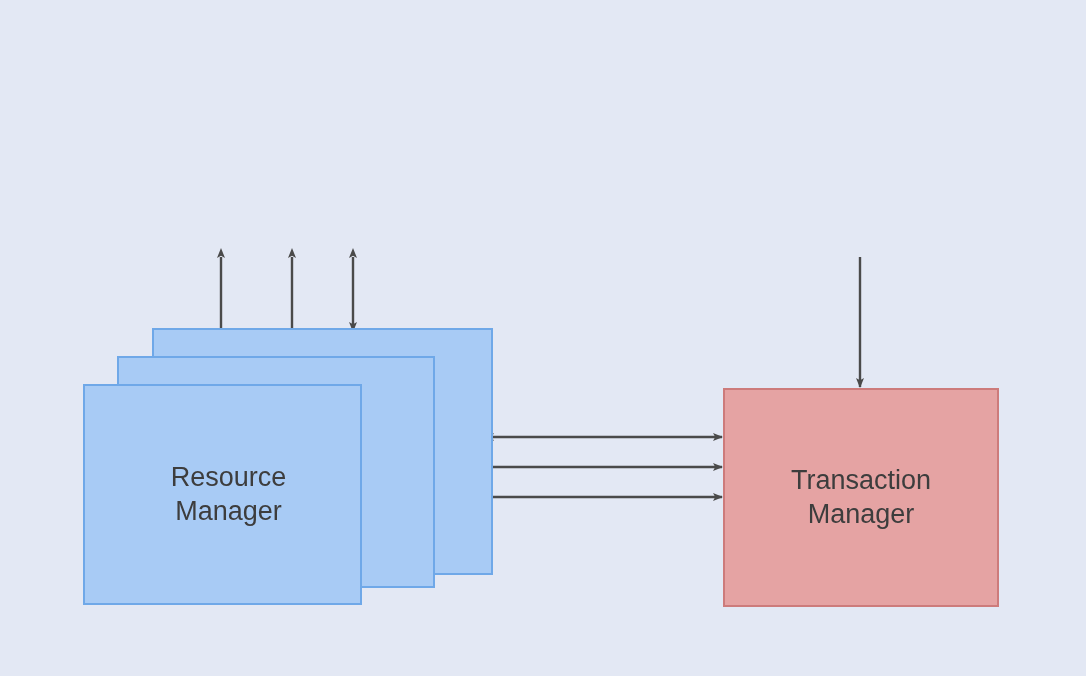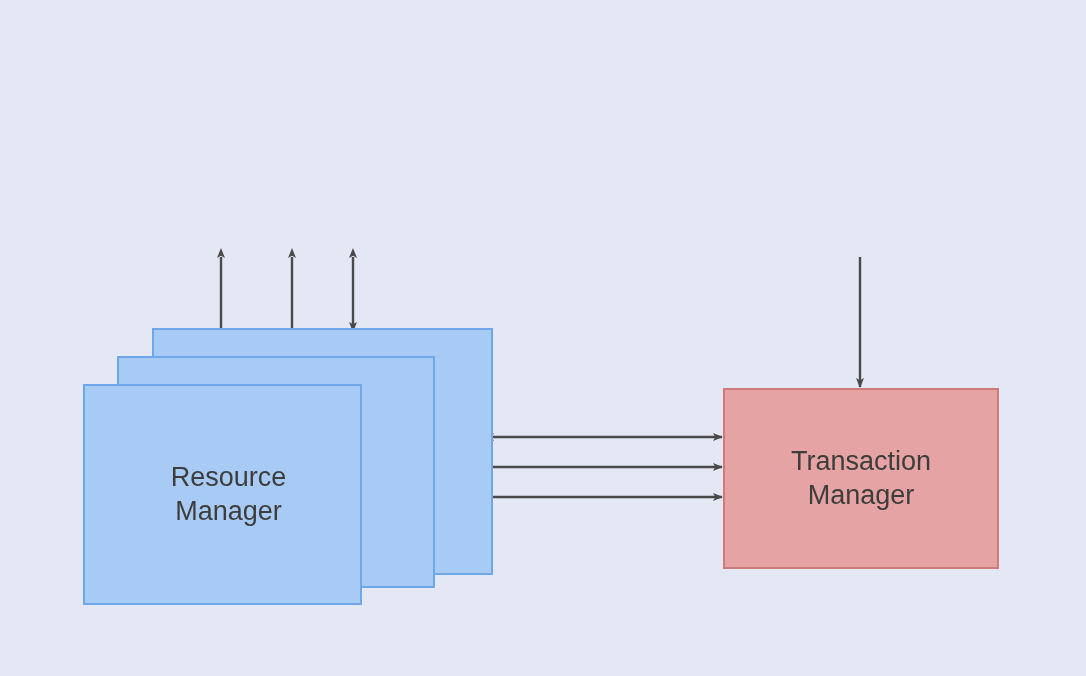--- a/index.html
+++ b/index.html
@@ -61,21 +61,21 @@
     height: 221px;
     background: #a8cbf5;
     border: 2px solid #6fa8e8;
     font-size: 27px;
     padding-left: 12px;
   }
   .node-tm {
     left: 723px;
     top: 388px;
     width: 276px;
-    height: 181px;
+    height: 219px;
     background: #e5a3a3;
     border: 2px solid #cd7b7b;
     font-size: 27px;
   }
   #edge-layer {
     position: absolute;
     left: 0;
     top: 0;
     width: 1086px;
     height: 676px;

